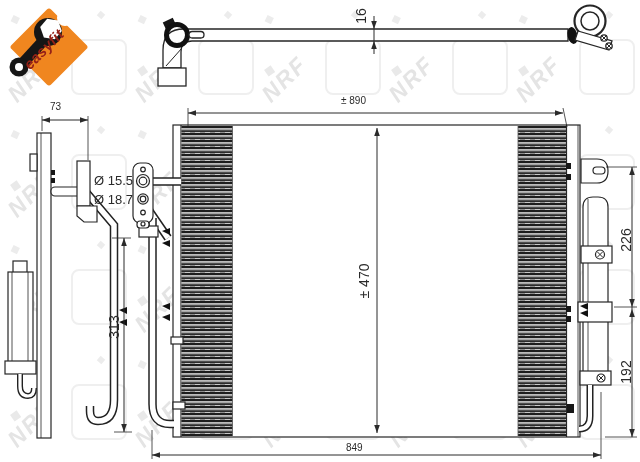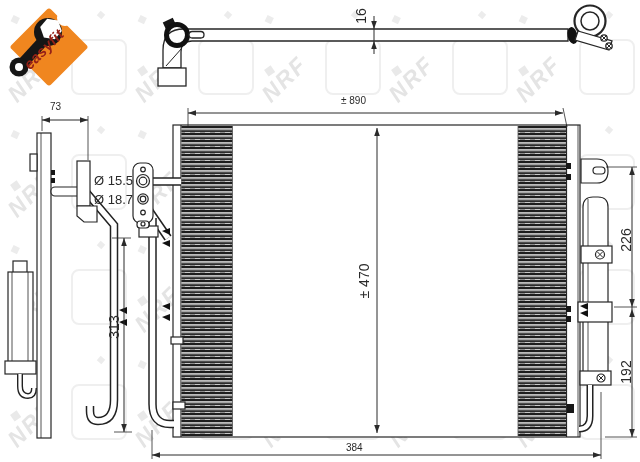--- a/index.html
+++ b/index.html
@@ -197,21 +197,21 @@
     </g>
   </svg>
 
   <div class="vlabel" style="left:351px;top:8px;width:20px;">16</div>
   <div class="label" style="left:50px;top:101px;width:28px;">73</div>
   <div class="label port-label" style="left:94px;top:173px;">Ø 15.5</div>
   <div class="label port-label" style="left:94px;top:192px;">Ø 18.7</div>
   <div class="vlabel" style="left:97px;top:319px;width:34px;">313</div>
   <div class="label" style="left:341px;top:95px;width:60px;">± 890</div>
   <div class="vlabel" style="left:340px;top:273px;width:48px;">± 470</div>
-  <div class="label" style="left:346px;top:442px;width:50px;">384</div>
+  <div class="label" style="left:346px;top:442px;width:50px;">849</div>
   <div class="vlabel" style="left:609px;top:232px;width:34px;">226</div>
   <div class="vlabel" style="left:609px;top:364px;width:34px;">192</div>
 
   <div id="logo">
     <svg width="95" height="95" viewBox="0 0 95 95">
       <rect x="19" y="17" width="56" height="56" rx="3" fill="#f0861f" transform="rotate(45 47 45)"></rect>
       <g>
         <circle cx="46" cy="30" r="14" fill="#161616"></circle>
         <line x1="20" y1="62" x2="42" y2="38" stroke="#161616" stroke-width="11"></line>
         <circle cx="17" cy="65" r="9.5" fill="#161616"></circle>

